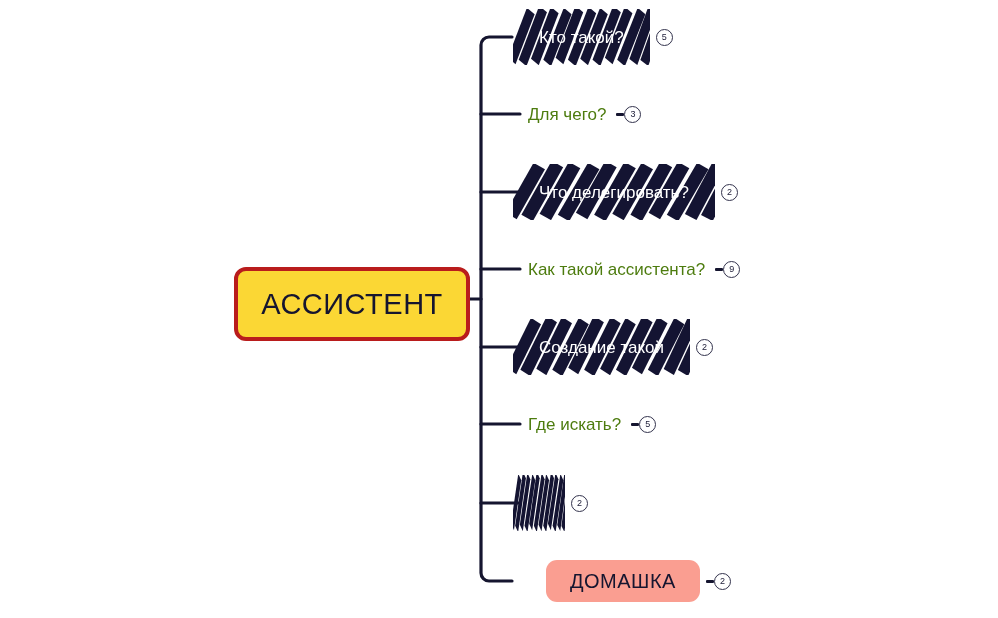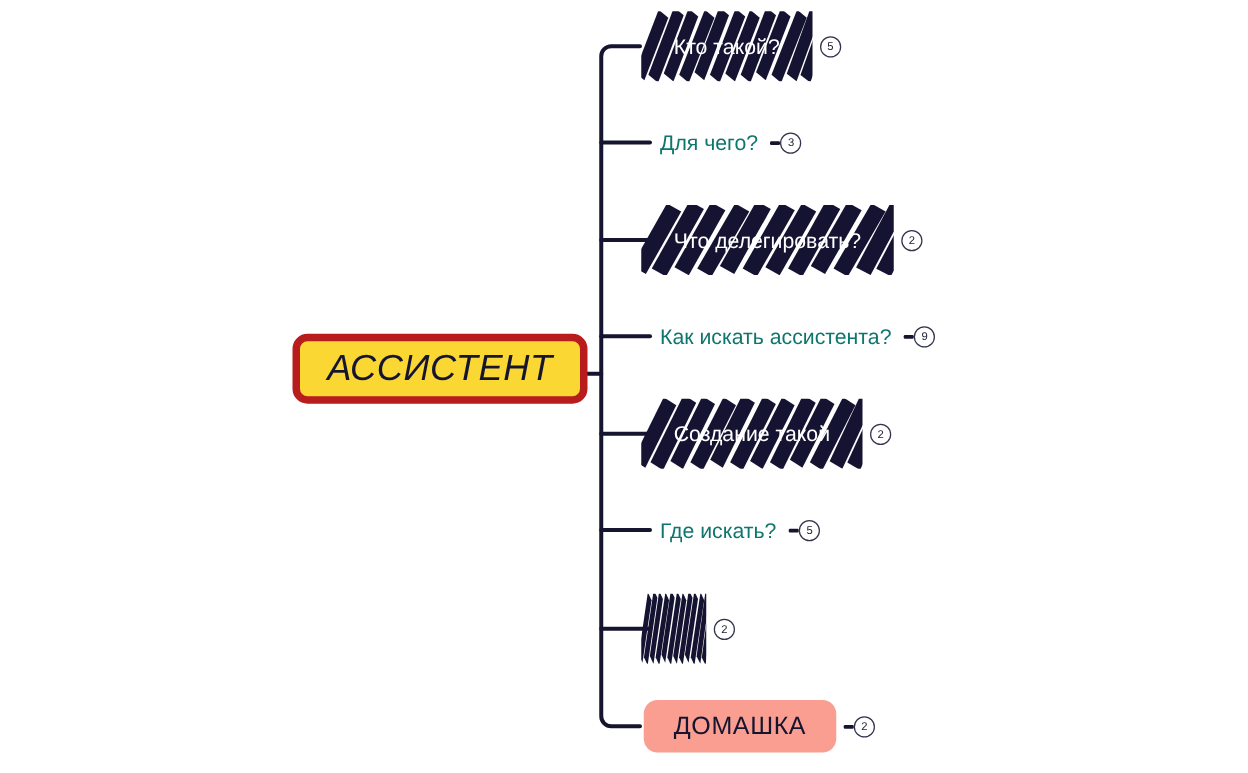--- a/index.html
+++ b/index.html
@@ -30,29 +30,28 @@
     height: 618px;
     pointer-events: none;
   }
 
   
   .root-node {
     position: absolute;
     left: 234px;
     top: 267px;
     width: 236px;
-    height: 56px;
+    height: 74px;
     background: #FBD734;
-    border: 6px solid #b91c1c;
+    border: 4px solid #b91c1c;
     border-radius: 12px;
     box-sizing: border-box;
     display: flex;
     align-items: center;
     justify-content: center;
-    font-style: italic;
   }
   .root-label {
     font-size: 29px;
     color: #15152f;
     letter-spacing: 0.5px;
     font-weight: 400;
     white-space: nowrap;
   }
 
   
@@ -65,21 +64,21 @@
   .node-body {
     position: relative;
     display: flex;
     align-items: center;
     height: 56px;
   }
 
   
   .label-plain {
     font-size: 17px;
-    color: #0f766e;
+    color: #4d7c0f;
     white-space: nowrap;
     padding: 0 4px;
     line-height: 1;
   }
 
   
   .scribble-wrap {
     position: relative;
     display: inline-flex;
     align-items: center;
@@ -107,20 +106,21 @@
 
   
   .pink-node {
     background: #FA9E91;
     border-radius: 11px;
     height: 42px;
     display: flex;
     align-items: center;
     justify-content: flex-end;
     padding: 0 24px;
+    margin-left: 31px;
   }
   .label-pink {
     font-size: 20px;
     color: #15152f;
     white-space: nowrap;
     letter-spacing: 0.5px;
     line-height: 1;
   }
 
   
@@ -233,21 +233,21 @@
         <span class="label-hl">Что делегировать?</span>
       </div>
       <div class="badge-group">
         <span class="badge">2</span>
       </div>
     </div>
   </div>
 
   <div class="branch" style="left:524px; top:241px;">
     <div class="node-body">
-      <span class="label-plain">Как искать ассистента?</span>
+      <span class="label-plain">Как такой ассистента?</span>
       <div class="badge-group">
         <span class="badge-stub"></span>
         <span class="badge">9</span>
       </div>
     </div>
   </div>
 
   <div class="branch" style="left:513px; top:319px;">
     <div class="node-body">
       <div class="scribble-wrap">

